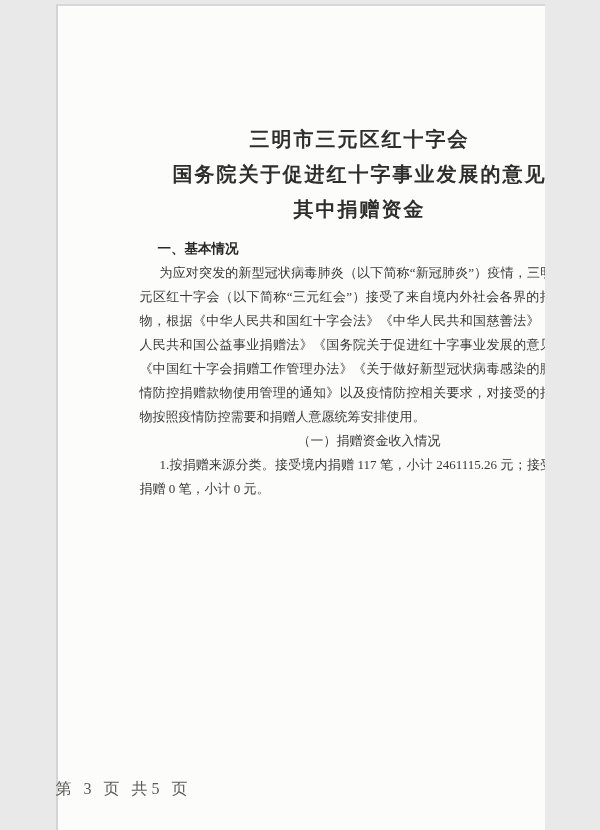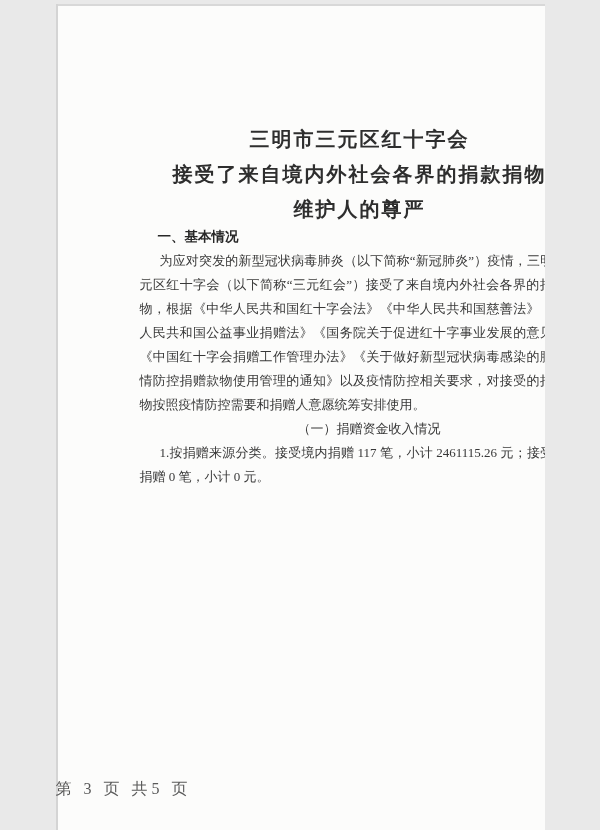--- a/index.html
+++ b/index.html
@@ -33,21 +33,21 @@
     font-weight: bold;
     font-size: 20px;
     line-height: 35px;
     letter-spacing: 2px;
     color: #2e2e2e;
   }
 
   .content {
     position: absolute;
     left: 84px;
-    top: 221px;
+    top: 233px;
     width: 440px;
     font-size: 13px;
     line-height: 24px;
     color: #383838;
     text-align: justify;
   }
   .content h2 {
     margin: 0;
     padding-left: 18px;
     font-family: "Liberation Sans", "DejaVu Sans", sans-serif;
@@ -91,22 +91,22 @@
 
 <div class="stage">
 
   <div class="edge edge-top"></div>
   <div class="edge edge-left"></div>
   <div class="edge edge-right"></div>
   <div class="edge edge-bottom"></div>
 
   <div class="title-block">
     <div>三明市三元区红十字会</div>
-    <div>接受了来自境内外社会各界的捐款捐物</div>
-    <div>维护人的尊严</div>
+    <div>国务院关于促进红十字事业发展的意见</div>
+    <div>其中捐赠资金</div>
   </div>
 
   <div class="content">
     <h2>一、基本情况</h2>
     <p>为应对突发的新型冠状病毒肺炎（以下简称“新冠肺炎”）疫情，三明市三元区红十字会（以下简称“三元红会”）接受了来自境内外社会各界的捐款捐物，根据《中华人民共和国红十字会法》《中华人民共和国慈善法》《中华人民共和国公益事业捐赠法》《国务院关于促进红十字事业发展的意见》和《中国红十字会捐赠工作管理办法》《关于做好新型冠状病毒感染的肺炎疫情防控捐赠款物使用管理的通知》以及疫情防控相关要求，对接受的捐赠款物按照疫情防控需要和捐赠人意愿统筹安排使用。</p>
 
 
     <p class="sub-heading">（一）捐赠资金收入情况</p>
     <p>1.按捐赠来源分类。接受境内捐赠 117 笔，小计 2461115.26 元；接受境外捐赠 0 笔，小计 0 元。</p>
   </div>

